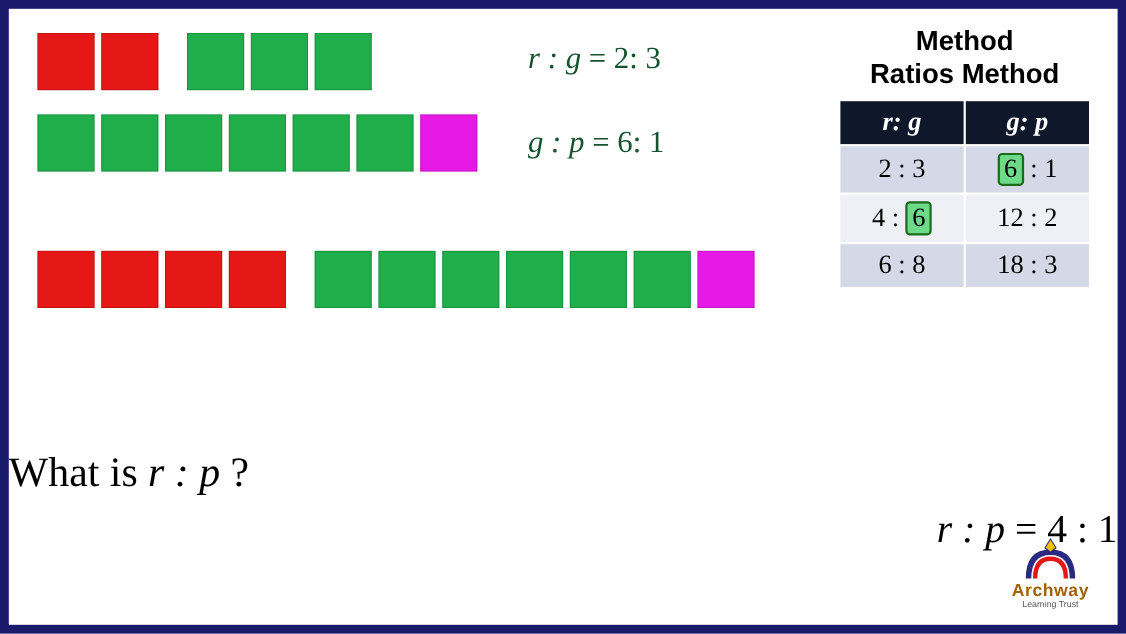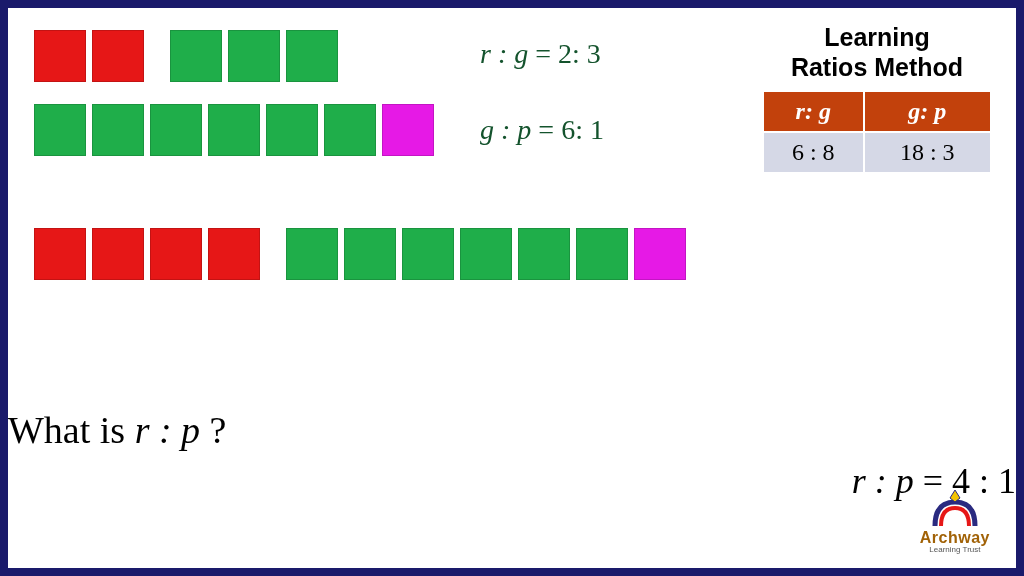--- a/index.html
+++ b/index.html
@@ -68,21 +68,21 @@
     line-height: 1.2;
     margin-bottom: 8px;
   }
   table.eq {
     border-collapse: collapse;
     width: 100%;
     font-family: "Cambria Math", "Times New Roman", serif;
     font-size: 24px;
   }
   table.eq th {
-    background: #c2410c;
+    background: #0f172a;
     color: #fff;
     font-weight: bold;
     font-style: italic;
     padding: 6px 0;
     border: 2px solid #fff;
   }
   table.eq td {
     padding: 6px 0;
     border: 2px solid #fff;
     text-align: center;
@@ -160,32 +160,40 @@
 
 <div class="question">
   <span>What is </span><span class="ital">r : p</span><span> ?</span>
 </div>
 <div class="answer">
   <span class="ital">r : p</span><span> = 4 : 1</span>
 </div>
 
 <div class="right-panel">
   <div class="right-title">
-    <div>Learning</div>
+    <div>Method</div>
     <div>Ratios Method</div>
   </div>
   <table class="eq">
     <thead>
       <tr>
         <th>r: g</th>
         <th>g: p</th>
       </tr>
     </thead>
     <tbody id="eq-body">
         <tr>
+          <td>2 : 3</td>
+          <td><span class="hl">6</span> : 1</td>
+        </tr>
+        <tr>
+          <td>4 : <span class="hl">6</span></td>
+          <td>12 : 2</td>
+        </tr>
+        <tr>
           <td>6 : 8</td>
           <td>18 : 3</td>
         </tr>
       </tbody>
   </table>
 </div>
 
 <div class="logo">
   <svg width="48" height="40" viewBox="0 0 48 40">
     <path d="M4 38 Q4 14 24 14 Q44 14 44 38" fill="none" stroke="#2a2a80" stroke-width="5"></path>

